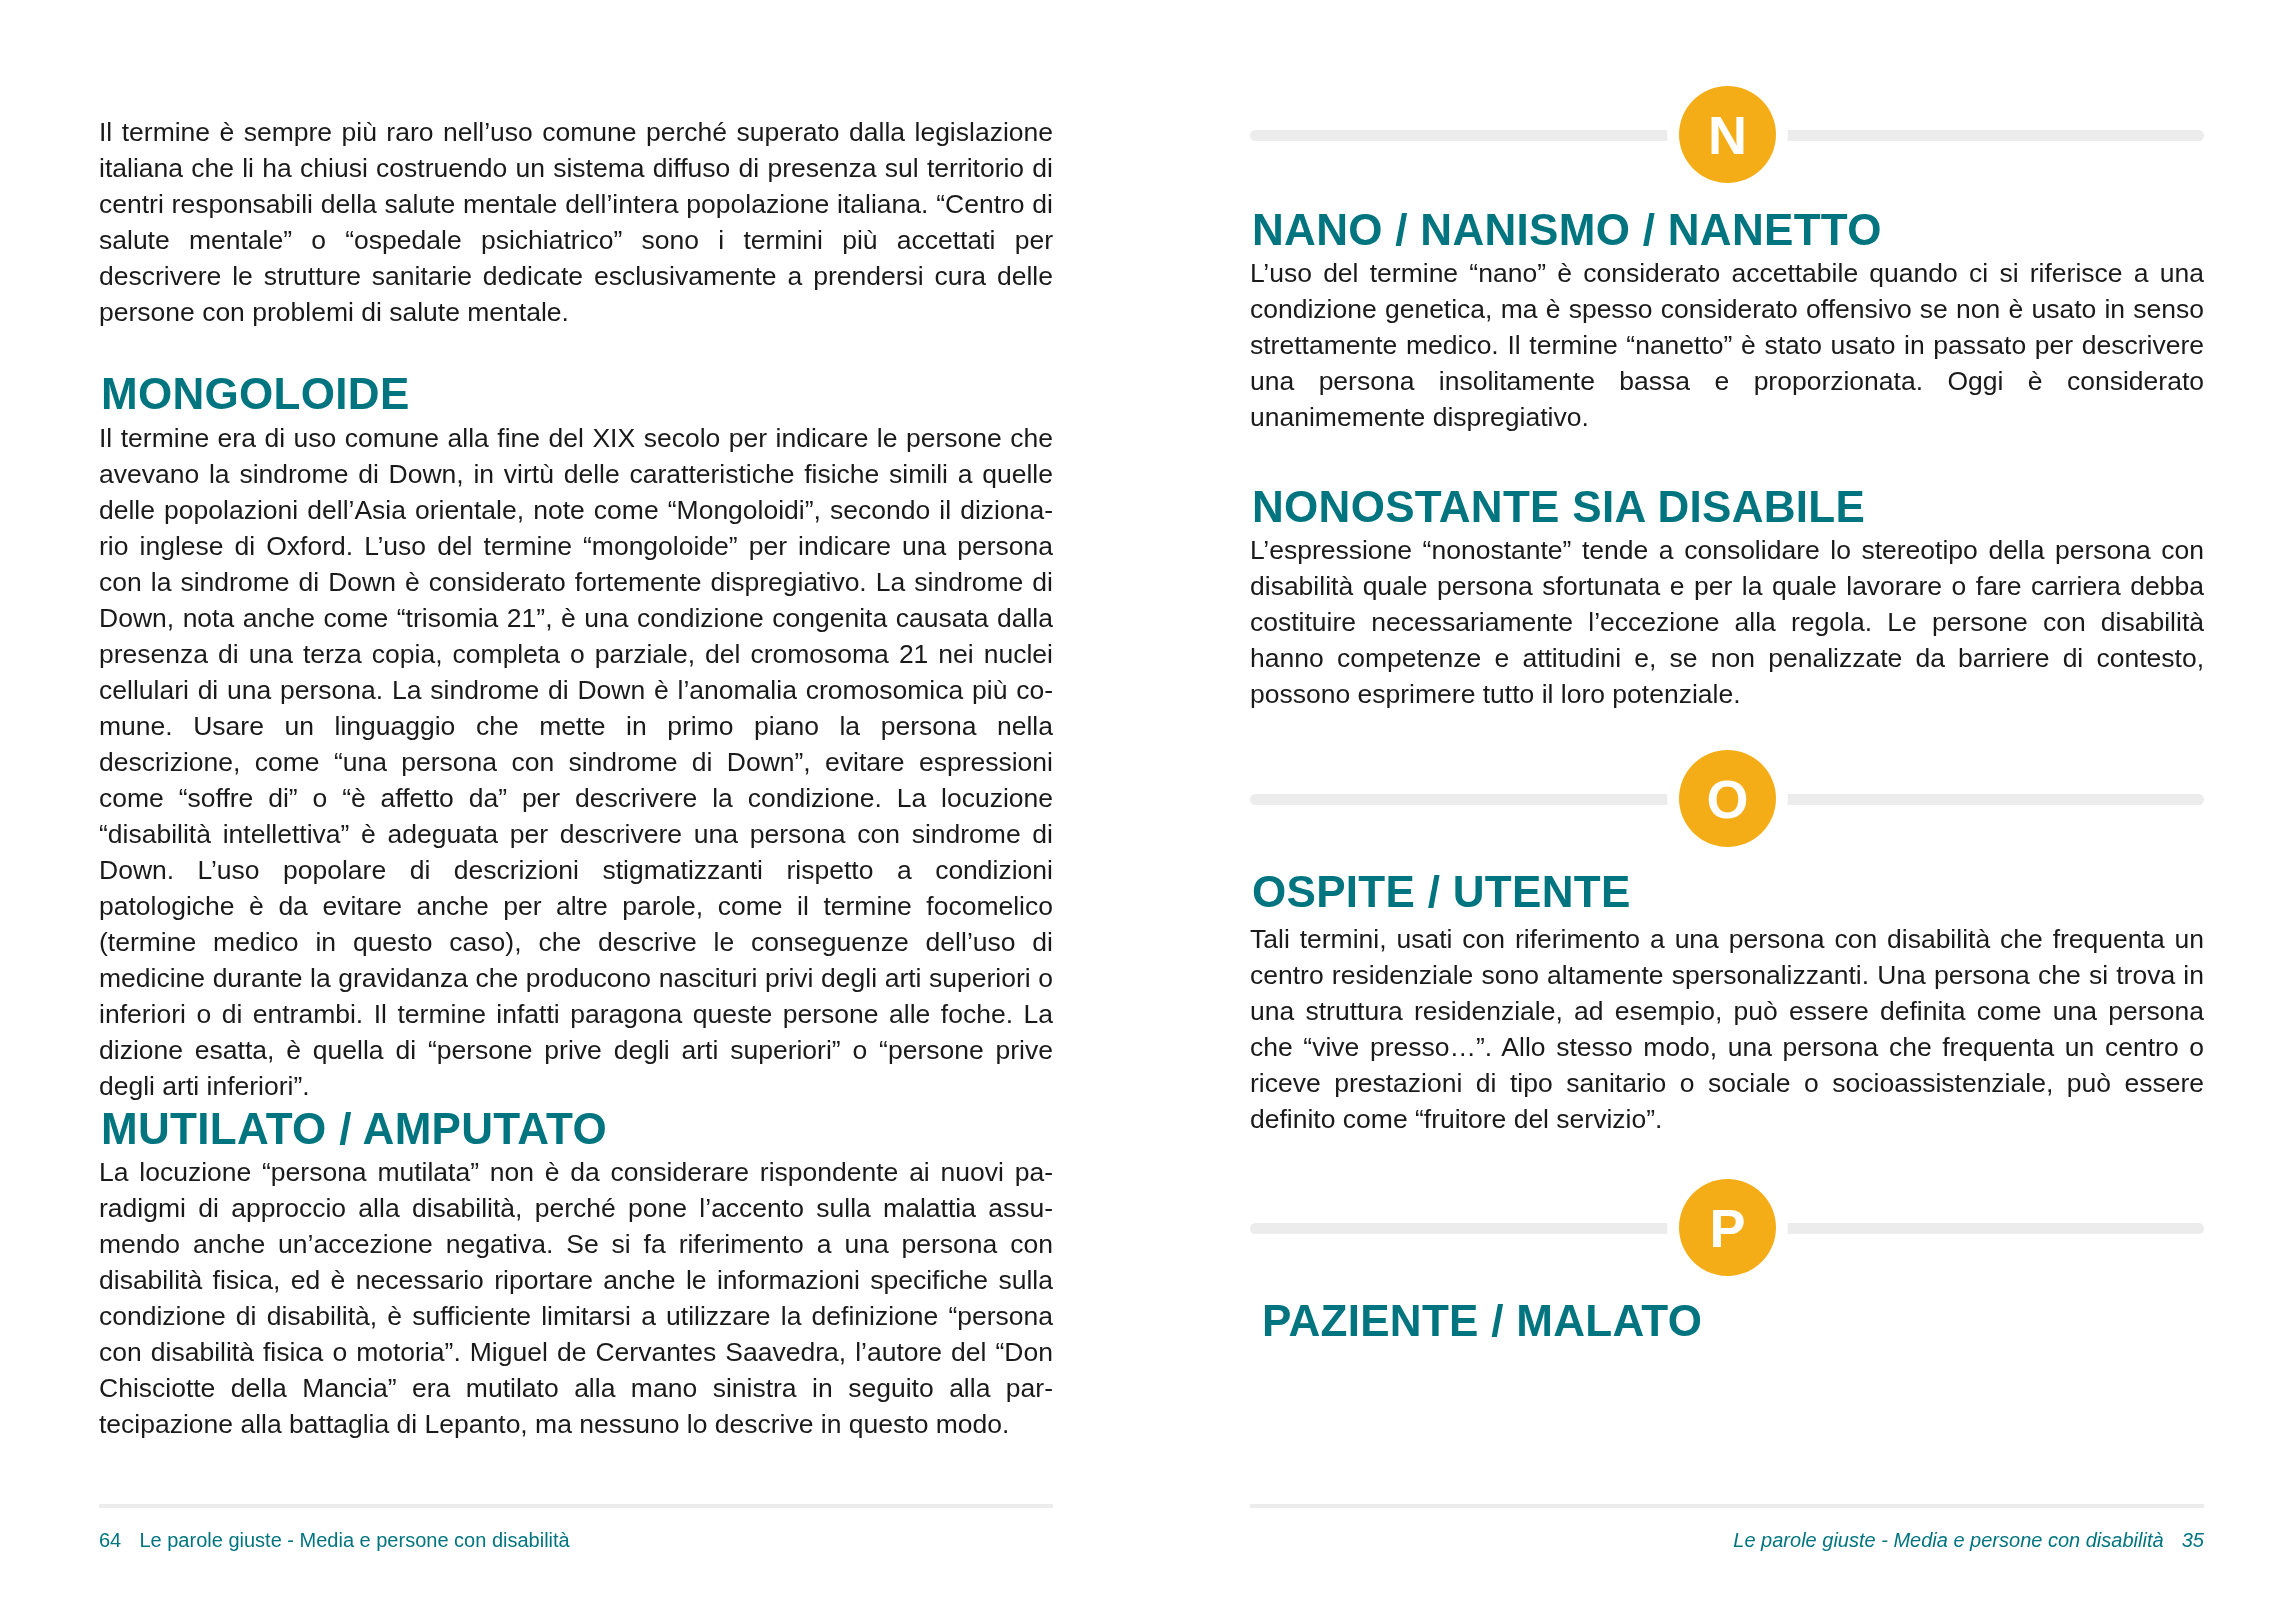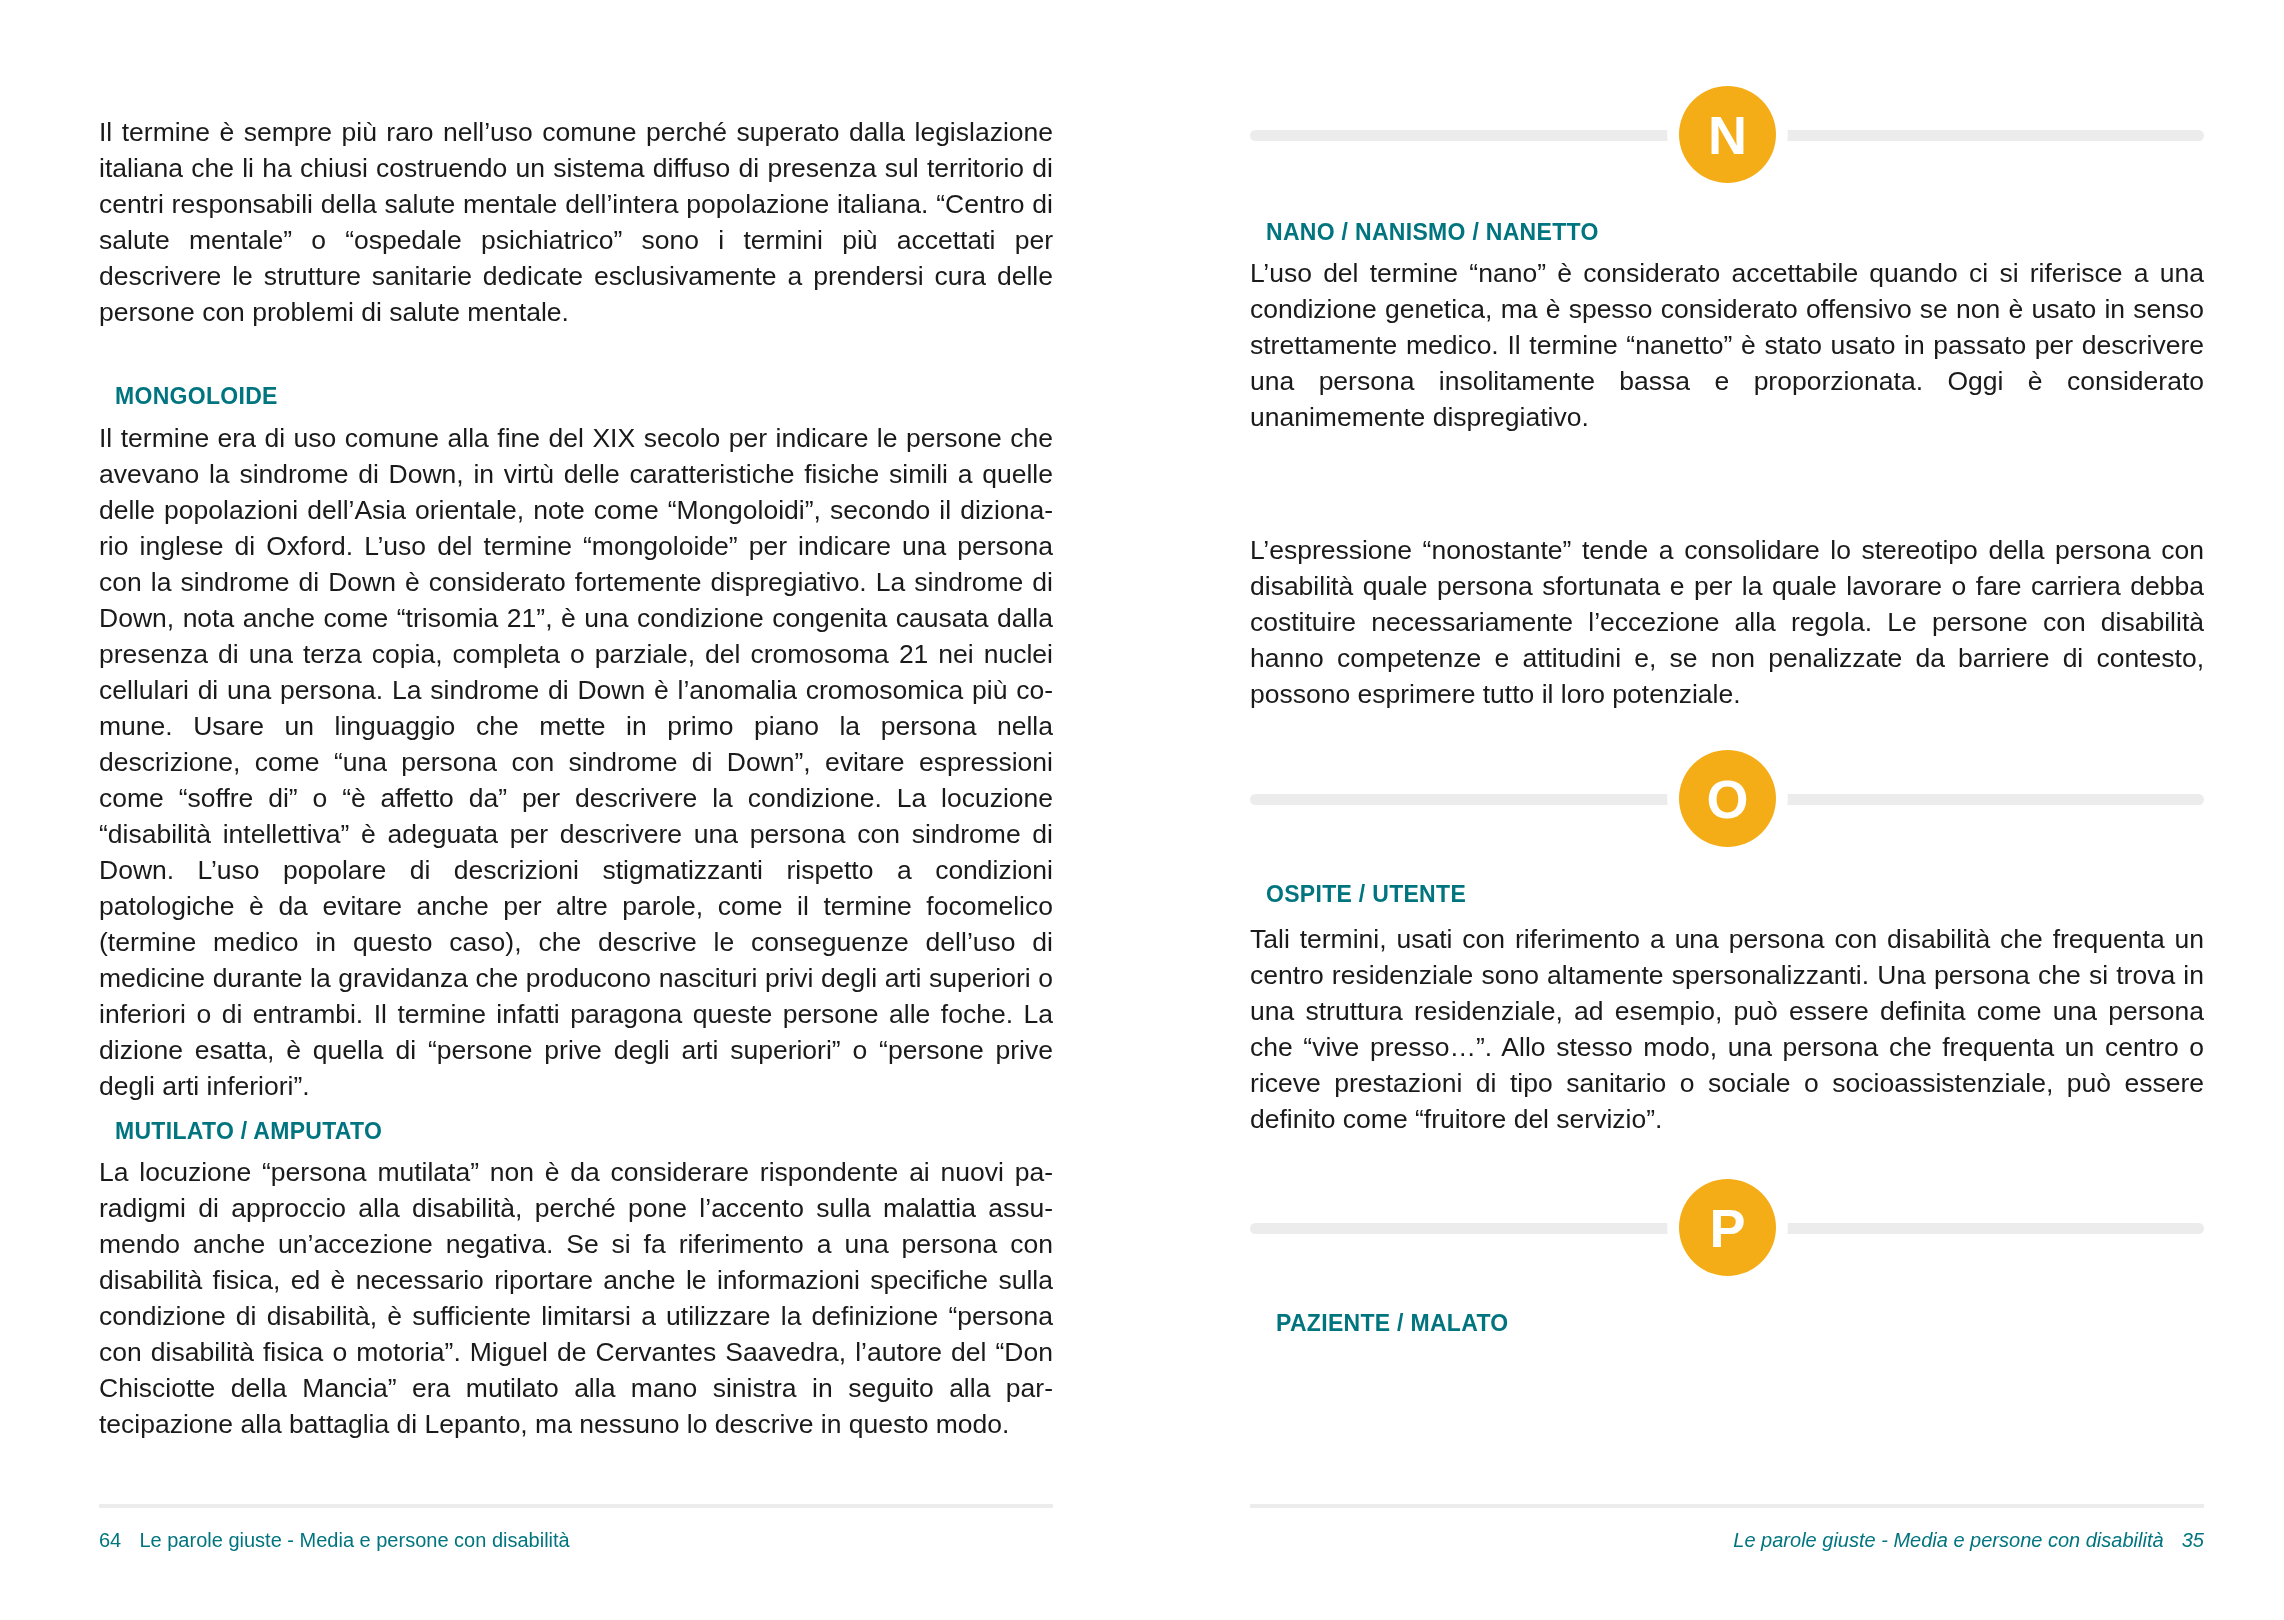--- a/index.html
+++ b/index.html
@@ -2,21 +2,21 @@
 <html style="font-size:10.5px"><head>
 <meta charset="utf-8">
 <style>
   html, body { margin:0; padding:0; background:#ffffff; }
   body { width:2284px; height:1620px; position:relative; overflow:hidden;
          font-family:"Liberation Sans", sans-serif; color:#1a1a1a; }
   .page { position:absolute; top:0; height:1308px; }
   .left { left:99px; width:954px; }
   .right { left:1250px; width:954px; }
   p.body { font-size:26.5px; line-height:36px; margin:0; text-align:justify; }
-  h2 { color:#00757f; font-size:23px; font-weight:bold; margin:16px; letter-spacing:0.3px; }
+  h2 { color:#00757f; font-size:44px; font-weight:bold; margin:2px; letter-spacing:0.3px; }
   .sep { position:relative; height:98px; }
   .sep .bar { position:absolute; left:0; right:0; top:41px; height:10.5px; background:#ececed; border-radius:5.2px; }
   .sep .circle { position:absolute; left:50%; top:-2.6px; width:97px; height:97px; margin-left:-48px;
                  border-radius:50%; background:#f5ad17; color:#fff; font-weight:bold; font-size:54px;
                  display:flex; align-items:center; justify-content:center; box-shadow:0 0 0 11.8px #fff; }
   .footer-rule { position:absolute; top:1504px; left:0; right:0; height:3.9px; background:#ececed; }
   .footer { position:absolute; top:1529px; font-size:20px; color:#00757f; }
   .left .footer { left:0; }
   .right .footer { right:0;font-style:italic; }
   .footer .num { margin:0 9.1px; }
@@ -41,20 +41,21 @@
 
 <div class="page right">
 
   <div class="sep" style="position:absolute;top:89px;left:0;width:954px;">
     <div class="bar"></div>
     <div class="circle">N</div>
   </div>
   <h2 style="position:absolute;top:203px;left:0;">NANO / NANISMO / NANETTO</h2>
   <p class="body" style="position:absolute;top:255px;left:0;width:954px;">L’uso del termine “nano” è considerato accettabile quando ci si riferisce a una condizione genetica, ma è spesso considerato offensivo se non è usato in senso strettamente medico. Il termine “nanetto” è stato usato in passato per descrivere una persona insolitamente bassa e proporzionata. Oggi è conside­rato unanimemente dispregiativo.</p>
 
+  <h2 style="position:absolute;top:480px;left:0;">NONOSTANTE SIA DISABILE</h2>
   <p class="body" style="position:absolute;top:532px;left:0;width:954px;">L’espressione “nonostante” tende a consolidare lo stereotipo della persona con disabilità quale persona sfortunata e per la quale lavorare o fare carriera debba costituire necessariamente l’eccezione alla regola. Le persone con disabilità hanno competenze e attitudini e, se non penalizzate da barriere di contesto, possono esprimere tutto il loro potenziale.</p>
 
   <div class="sep" style="position:absolute;top:753px;left:0;width:954px;">
     <div class="bar"></div>
     <div class="circle">O</div>
   </div>
   <h2 style="position:absolute;top:865px;left:0;">OSPITE / UTENTE</h2>
   <p class="body" style="position:absolute;top:921px;left:0;width:954px;">Tali termini, usati con riferimento a una persona con disabilità che frequenta un centro residenziale sono altamente spersonalizzanti. Una persona che si trova in una struttura residenziale, ad esempio, può essere definita come una perso­na che “vive presso…”. Allo stesso modo, una persona che frequenta un centro o riceve prestazioni di tipo sanitario o sociale o socioassistenziale, può essere definito come “fruitore del servizio”.</p>
 
   <div class="sep" style="position:absolute;top:1182px;left:0;width:954px;">

